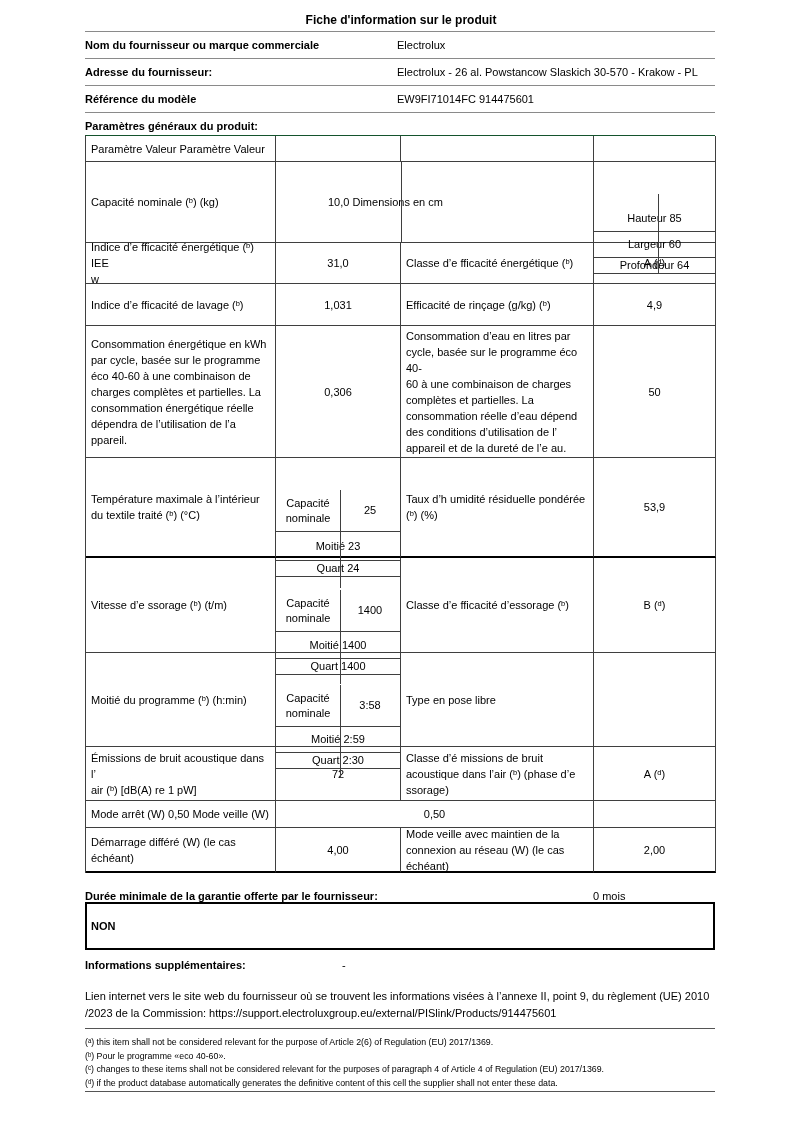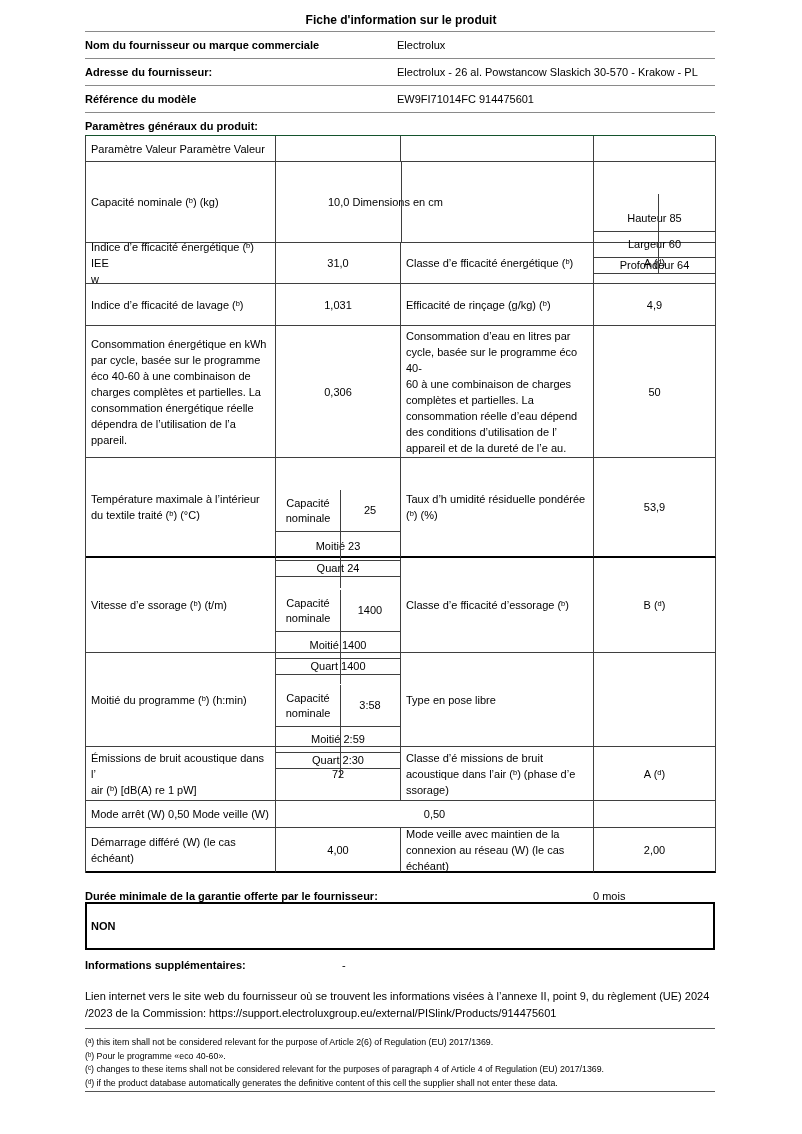--- a/index.html
+++ b/index.html
@@ -224,21 +224,21 @@
 
 <div class="ions">
   <div class="ions-value">NON</div>
 </div>
 
 <div class="infos">
   <span class="infos-label">Informations supplémentaires:</span>
   <span class="infos-value">-</span>
 </div>
 
-<div class="lien">Lien internet vers le site web du fournisseur où se trouvent les informations visées à l’annexe II, point 9, du règlement (UE) 2024
+<div class="lien">Lien internet vers le site web du fournisseur où se trouvent les informations visées à l’annexe II, point 9, du règlement (UE) 2010
 /2023 de la Commission: https://support.electroluxgroup.eu/external/PISlink/Products/914475601</div>
 
 <div class="hr1"></div>
 
 <div class="footnotes">
   <div>(ᵃ) this item shall not be considered relevant for the purpose of Article 2(6) of Regulation (EU) 2017/1369.</div>
   <div>(ᵇ) Pour le programme «eco 40-60».</div>
   <div>(ᶜ) changes to these items shall not be considered relevant for the purposes of paragraph 4 of Article 4 of Regulation (EU) 2017/1369.</div>
   <div>(ᵈ) if the product database automatically generates the definitive content of this cell the supplier shall not enter these data.</div>
 </div>

